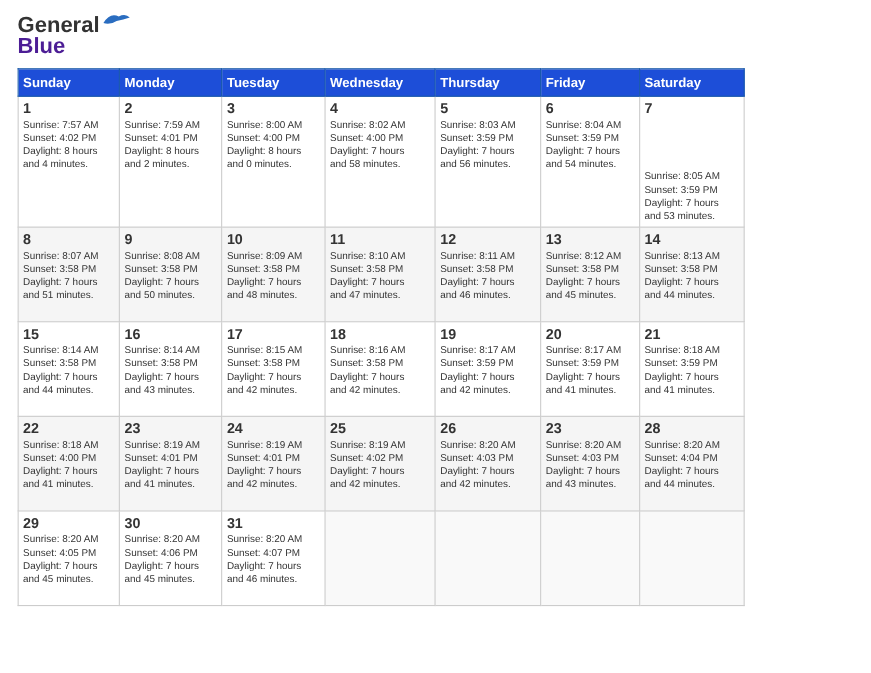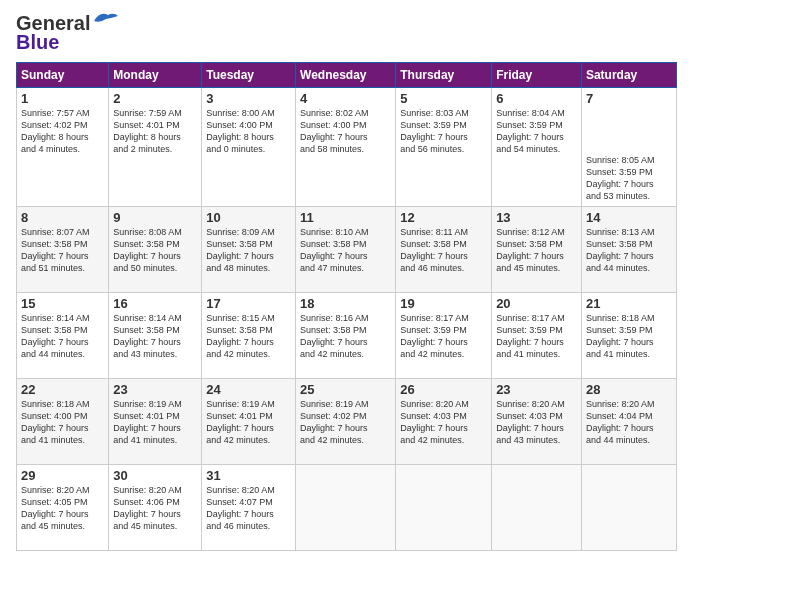--- a/index.html
+++ b/index.html
@@ -32,21 +32,21 @@
     .subtitle {
       font-size: 14px;
       color: #555;
     }
     .calendar {
       width: 100%;
       border-collapse: collapse;
       font-size: 10px;
     }
     .calendar thead th {
-      background-color: #701a75;
+      background-color: #1d4ed8;
       color: white;
       padding: 5px 4px;
       text-align: left;
       font-size: 12px;
       font-weight: bold;
       border: 1px solid #1a5aaa;
     }
     .calendar tbody td {
       vertical-align: top;
       padding: 3px 4px;

